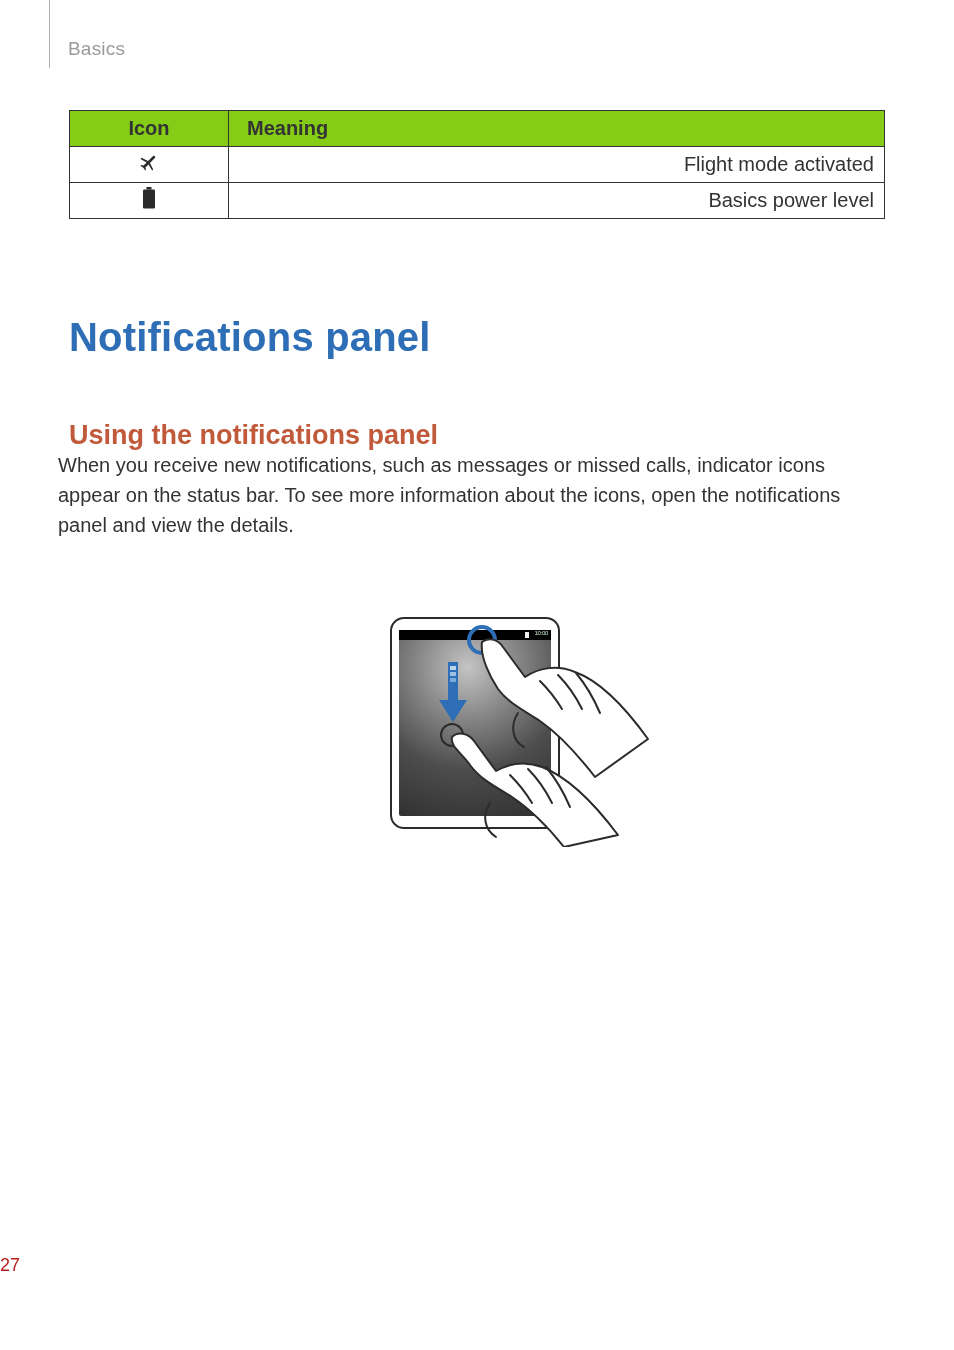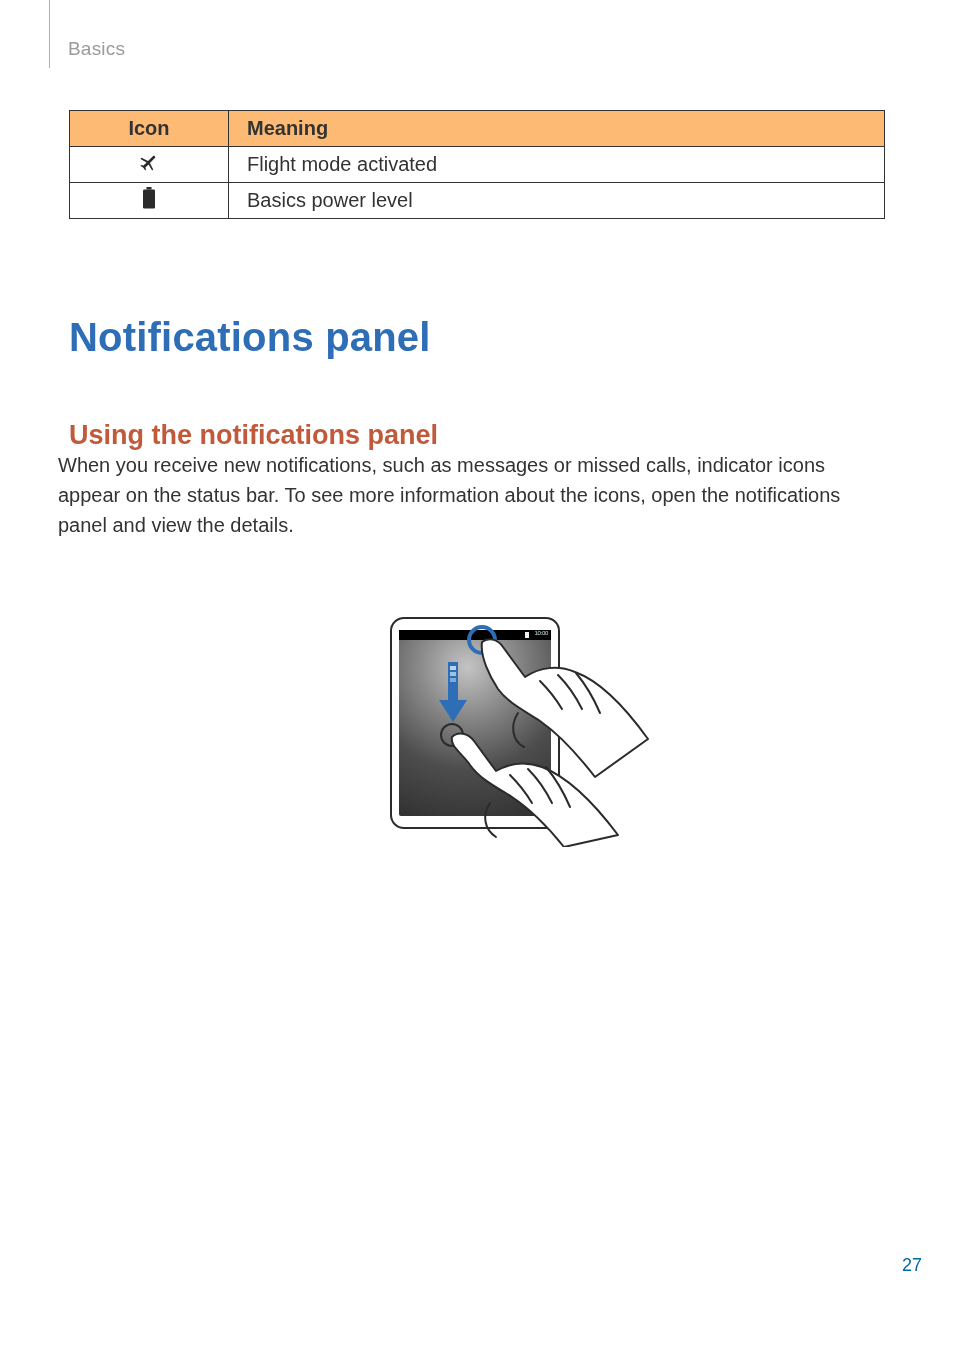--- a/index.html
+++ b/index.html
@@ -42,25 +42,25 @@
     left: 69px;
     top: 110px;
     width: 816px;
     border-collapse: collapse;
     font-size: 20px;
     color: #333333;
   }
   .icon-table th, .icon-table td {
     border: 1px solid #333333;
     padding: 6px 10px 6px 18px;
-    text-align: left;
+    text-align: right;
     vertical-align: middle;
   }
   .icon-table th {
-    background: #fdba74;
+    background: #84cc16;
     font-weight: 700;
     text-align: left;
   }
   .icon-table th.icon-col {
     text-align: center;
     padding-left: 10px;
     padding-right: 10px;
   }
   .icon-table td.icon-cell {
     text-align: center;
@@ -152,23 +152,23 @@
     position: absolute;
     left: 0; top: 0;
     width: 290px; height: 230px;
     pointer-events: none;
   }
 
   .page-number {
     position: absolute;
     width: 100%;
     bottom: 74px;
-    text-align: right;
+    text-align: left;
     font-size: 18px;
-    color: #0369a1;
+    color: #b91c1c;
   }
 </style>
 </head>
 <body>
 
 <div class="page">
 
   <div class="header-rule"></div>
   <div class="breadcrumb">Basics</div>
 

